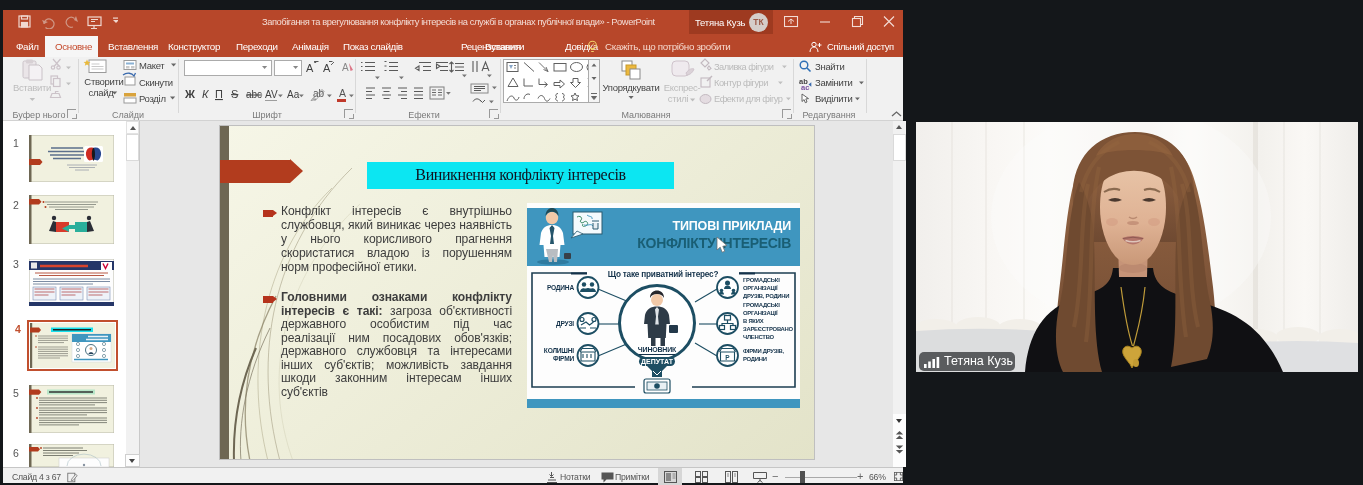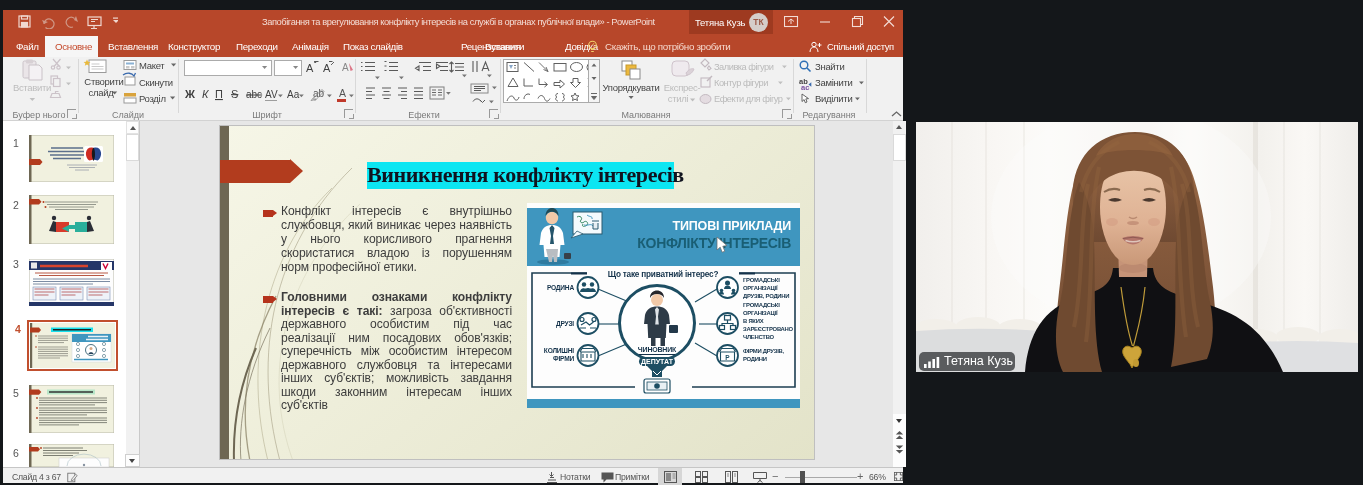--- a/index.html
+++ b/index.html
@@ -20,21 +20,21 @@
   
   #contentarea { position:absolute; left:0; top:111px; width:900px; height:346px; background:#e7e7e7; }
   #thumbpanel { position:absolute; left:0; top:0; width:137px; height:346px; background:#fff; border-right:1px solid #c9c9c9; }
   .thumbnum { position:absolute; font-size:10.5px; color:#555; }
   #statusbar { position:absolute; left:0; top:457px; width:900px; height:16px; background:#f1f1f1; border-top:1px solid #c6c6c6; font-size:8.7px; letter-spacing:-0.25px; color:#555; }
   
   #slide { position:absolute; left:216px; top:4px; width:596px; height:335px; background:linear-gradient(140deg,#f6f6e7 0%,#eeeeda 45%,#e3e3c9 100%); border:1px solid #bfbfbf; overflow:hidden; }
   #lstrip { position:absolute; left:0; top:0; width:9px; height:335px; background:#6e6753; }
   #redarrow { position:absolute; left:0; top:34px; width:70px; height:23px; background:#b23c1e; }
   #redarrow:after { content:""; position:absolute; left:70px; top:-1px; border-top:12.5px solid transparent; border-bottom:12.5px solid transparent; border-left:13px solid #b23c1e; }
-  #slidetitle { position:absolute; left:147px; top:36px; width:307px; height:27px; background:#0ce6f2; color:#10131f; font-family:"Liberation Serif", serif; font-weight:bold; font-size:22px; letter-spacing:-0.4px; text-align:center; line-height:26px; white-space:nowrap; }
+  #slidetitle { position:absolute; left:147px; top:36px; width:307px; height:27px; background:#0ce6f2; color:#10131f; font-family:"Liberation Serif", serif; font-weight:normal; font-size:16px; letter-spacing:-0.4px; text-align:center; line-height:26px; white-space:nowrap; }
   .para { position:absolute; left:61px; width:231px; font-size:12.1px; color:#3d3d3d; line-height:13.9px; letter-spacing:-0.1px; }
   .jl { text-align:justify; text-align-last:justify; }
   .bullet { position:absolute; width:10px; height:7px; background:#b5331c; }
   .bullet:after { content:""; position:absolute; left:10px; top:0; border-top:3.5px solid transparent; border-bottom:3.5px solid transparent; border-left:4px solid #b5331c; }
   
   #video { position:absolute; left:916px; top:122px; width:442px; height:250px; background:#f2f0ed; }
   #vlabel { position:absolute; left:919px; top:352px; width:96px; height:19px; background:rgba(72,74,76,.88); border-radius:5px; color:#fff; font-size:12.5px; line-height:19px; }
 </style>
 </head>
 <body>
@@ -454,21 +454,20 @@
         <div class="jl">у нього корисливого прагнення</div>
         <div class="jl">скористатися владою із порушенням</div>
         <div>норм професійної етики.</div>
       </div>
       <div class="bullet" style="left:43px; top:170px;"></div>
       <div class="para" style="top:165px; line-height:13.5px;">
         <div class="jl"><b>Головними ознаками конфлікту</b></div>
         <div class="jl"><b>інтересів є такі:</b> загроза об'єктивності</div>
         <div class="jl">державного особистим під час</div>
         <div class="jl">реалізації ним посадових обов'язків;</div>
-        <div class="jl">суперечність між особистим інтересом</div>
         <div class="jl">державного службовця та інтересами</div>
         <div class="jl">інших суб'єктів; можливість завдання</div>
         <div class="jl">шкоди законним інтересам інших</div>
         <div>суб'єктів</div>
       </div>
 
       <svg class="abs" style="left:307px; top:77px;" width="273" height="205" viewBox="0 0 273 205">
         <rect width="273" height="205" fill="#fdfdfd"></rect>
 
         <rect x="0" y="5" width="273" height="58" fill="#3f96bf"></rect>

